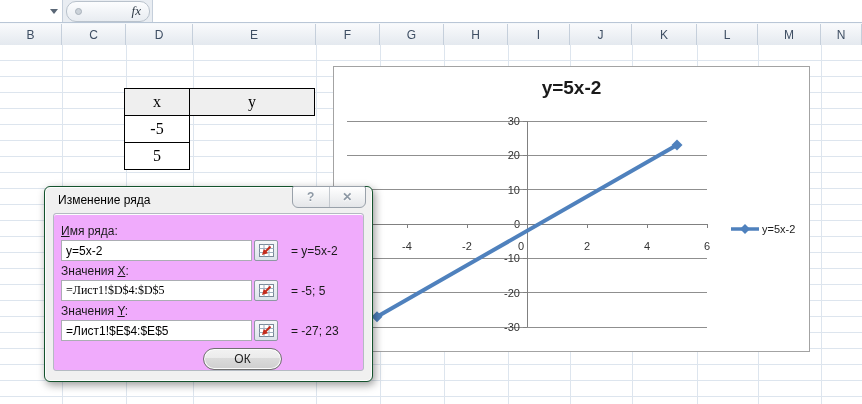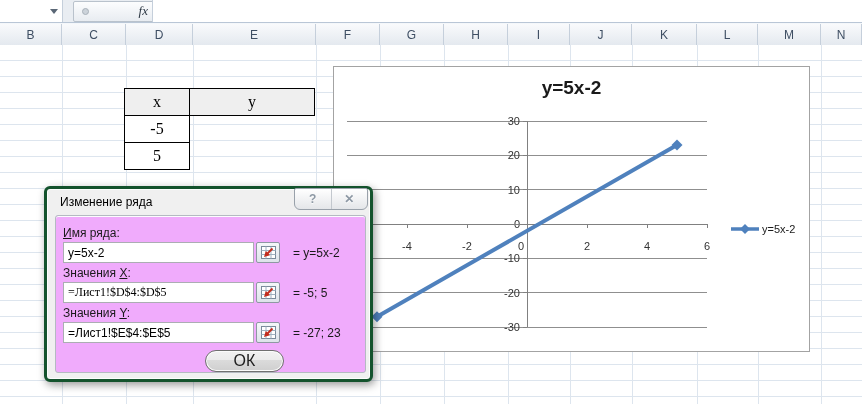--- a/index.html
+++ b/index.html
@@ -4,21 +4,21 @@
 <style>
   html,body{margin:0;padding:0;background:#fff;}
   .stage{position:relative;width:862px;height:404px;overflow:hidden;
          font-family:"Liberation Sans",sans-serif;background:#fff;}
 
   
   .topbar{position:absolute;left:0;top:0;width:862px;height:22px;background:#e9edf2;border-bottom:1px solid #b9c6d6;}
   .name-box{position:absolute;left:0;top:0;width:62px;height:22px;background:#fff;border-right:1px solid #c5cfdb;}
   .nb-arrow{position:absolute;left:50px;top:9px;width:0;height:0;
             border-left:4px solid transparent;border-right:4px solid transparent;border-top:5px solid #5a6776;}
-  .fx-capsule{position:absolute;left:73px;top:1px;width:82px;height:19px;border:1px solid #b9c2cc;border-radius:2px;
+  .fx-capsule{position:absolute;left:66px;top:1px;width:82px;height:19px;border:1px solid #b9c2cc;border-radius:10px;
               background:linear-gradient(#fcfdfe,#e8ecf1);}
   .fx-dot{position:absolute;left:8px;top:6px;width:7px;height:7px;border-radius:50%;
           background:#ccd3da;border:1px solid #a8b1ba;box-sizing:border-box;}
   .fx-label{position:absolute;right:8px;top:1px;font:italic 13px "Liberation Serif",serif;color:#2f3a46;}
   .formula-input{position:absolute;left:152px;top:0;width:710px;height:22px;background:#fff;border-left:1px solid #c5cfdb;}
 
   
   .col-headers{position:absolute;left:0;top:23px;width:862px;height:22px;background:#eef2f7;border-top:1px solid #f4f7fa;border-bottom:1px solid #aebdd0;}
   .col-h{position:absolute;top:0;height:21px;background:linear-gradient(#f9fafc,#e4e9ef);
          border-right:1px solid #c5cfdb;color:#3e4e63;font-size:12px;
@@ -42,41 +42,41 @@
          border:1px solid #a3a3a3;z-index:3;box-sizing:border-box;}
   .chart-title{position:absolute;left:0;top:10px;width:100%;text-align:center;
                font-size:19px;font-weight:bold;color:#1a1a1a;}
   .chart svg.plot{position:absolute;left:0;top:0;}
   .tick{font:11px "Liberation Sans",sans-serif;fill:#333;}
   .legend{position:absolute;left:396px;top:155px;height:14px;display:flex;align-items:center;z-index:4;}
   .legend-text{font-size:11px;color:#1a1a1a;margin-left:1px;}
 
   
   .dialog{position:absolute;left:44px;top:186px;width:329px;height:196px;z-index:10;
-          background:#f0f0f0;border:3px solid #14532d;border-radius:6px;
+          background:#f0f0f0;border:1px solid #14532d;border-radius:6px;
           box-shadow:inset 0 0 0 1px rgba(255,255,255,.85), 2px 3px 9px rgba(0,0,0,.4);box-sizing:border-box;}
   .dlg-title{position:absolute;left:13px;top:6px;font-size:12px;color:#000;}
   .dlg-syscaps{position:absolute;left:247px;top:-1px;width:74px;height:22px;display:flex;
                background:linear-gradient(#ffffff,#e4e6e9);border:1px solid #99a1aa;
                border-radius:2px 2px 6px 6px;box-sizing:border-box;}
   .sysbtn{flex:1;display:flex;align-items:center;justify-content:center;
           font-size:12px;font-weight:bold;color:#8e99a5;text-shadow:0 1px 1px #fff;}
   .sysbtn + .sysbtn{border-left:1px solid #c3c8ce;}
   .dlg-panel{position:absolute;left:8px;top:26px;width:311px;height:158px;background:#f0abfc;
              border:1px solid #b4bac2;border-radius:3px;box-shadow:inset 0 1px 0 #fbfcfd;box-sizing:border-box;}
   .fld-label{position:absolute;left:7px;font-size:12px;color:#1a1a1a;}
   .accel{text-decoration:underline;}
   .fld-input{position:absolute;left:7px;width:191px;height:21px;border:1px solid #abadb3;background:#fff;
              font:12px "Liberation Sans",sans-serif;color:#000;padding:0 0 0 4px;box-sizing:border-box;}
   .range-btn{position:absolute;left:200px;width:24px;height:21px;border:1px solid #8e98a3;border-radius:2px;
              background:linear-gradient(#f5f7f9,#dde3ea);display:flex;align-items:center;justify-content:center;box-sizing:border-box;}
   .fld-result{position:absolute;left:237px;font-size:12px;color:#1a1a1a;}
   .win-btn{position:absolute;top:134px;width:77px;height:20px;border:1px solid #707070;border-radius:11px;
            background:linear-gradient(to bottom,#f2f2f2 0%,#ebebeb 45%,#dbdbdb 46%,#cfcfcf 100%);
-           box-shadow:inset 0 0 0 1px #fbfbfb;font-size:16px;color:#1e1e1e;
+           box-shadow:inset 0 0 0 1px #fbfbfb;font-size:12px;color:#1e1e1e;
            display:flex;align-items:center;justify-content:center;}
 </style>
 </head>
 <body>
 
 <div class="stage">
 
   <div class="topbar">
     <div class="name-box"></div>
     <div class="nb-arrow"></div>

